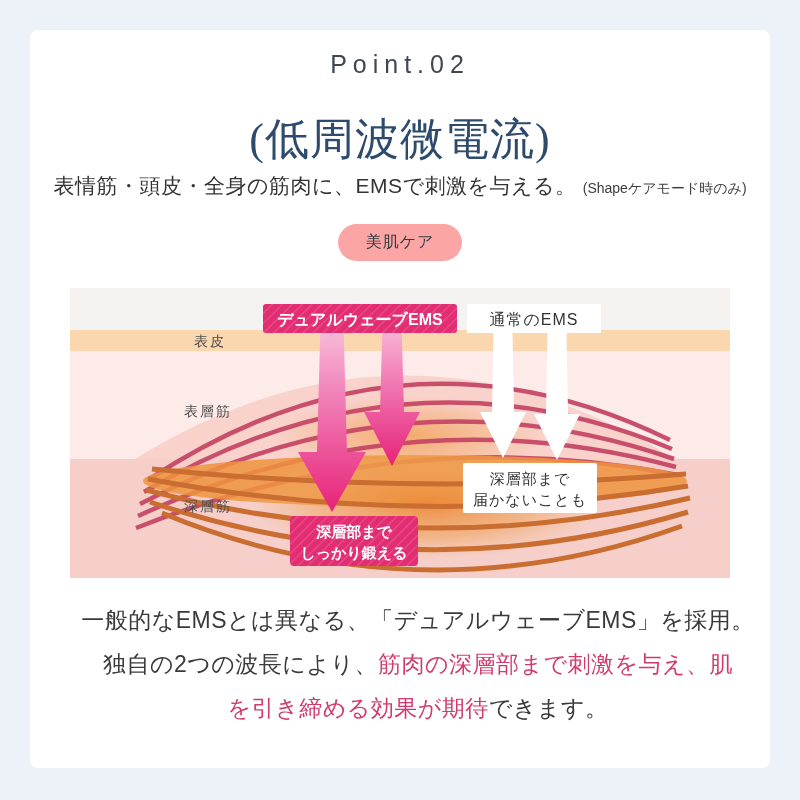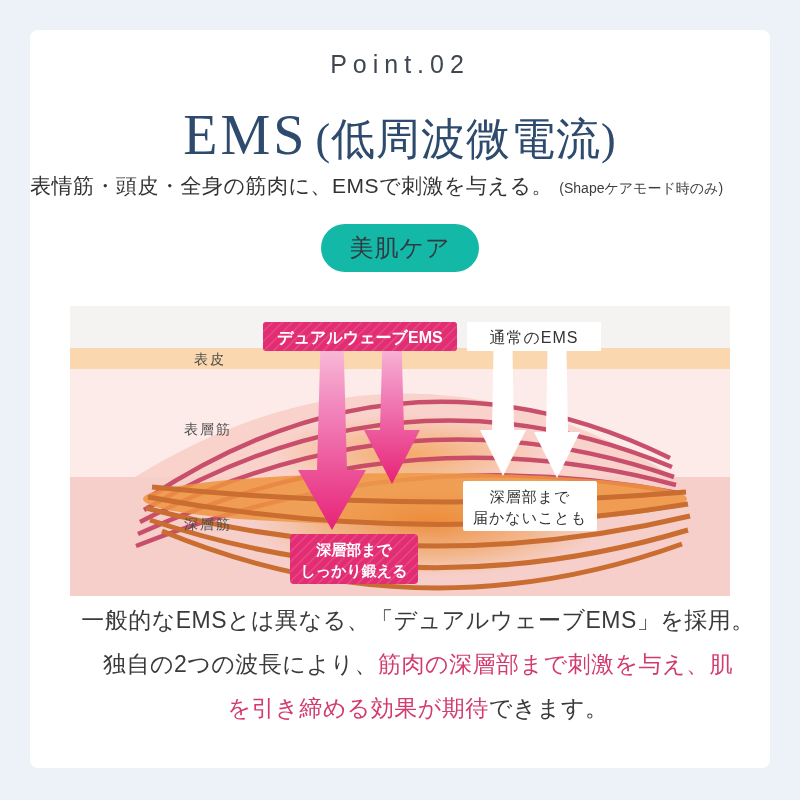--- a/index.html
+++ b/index.html
@@ -24,56 +24,55 @@
   .title{
     position:absolute;top:52px;left:0;width:100%;
     display:flex;justify-content:center;align-items:baseline;gap:8px;
     color:#2e4b6d;
     font-family:"Liberation Serif","DejaVu Serif",serif;
   }
   .title .main{font-size:56px;letter-spacing:3px;}
   .title .paren{font-size:44px;letter-spacing:1px;margin-top:28px;}
   .subtitle{
     position:absolute;top:142px;left:0;width:100%;
-    text-align:left;white-space:nowrap;
+    text-align:center;white-space:nowrap;
     font-size:21px;color:#333333;letter-spacing:0.5px;
   }
   .subtitle .note{font-size:14px;color:#3d3d3d;letter-spacing:0;}
   .badges{
     position:absolute;top:194px;left:0;width:100%;
     display:flex;justify-content:center;gap:16px;
   }
   .badge{
-    background:#14b8a6;color:#303a43;
-    font-size:24px;letter-spacing:1px;
+    background:#fca5a5;color:#303a43;
+    font-size:16px;letter-spacing:1px;
     padding:8px 28px;border-radius:999px;
   }
   .diagram{
-    position:absolute;left:40px;top:276px;
+    position:absolute;left:40px;top:258px;
     width:660px;height:290px;
   }
   .diagram svg{display:block;}
   .desc{
     position:absolute;left:48px;top:568px;width:680px;
     font-size:23px;line-height:44px;color:#3a3a3a;
     letter-spacing:0.5px;
   }
   .desc .row{white-space:nowrap;text-align:center;}
   .desc .hl{color:#d23b6f;font-weight:normal;}
   svg text{font-family:"Liberation Sans","DejaVu Sans",sans-serif;}
 </style>
 </head>
 <body>
 
 <div class="card">
 
   <div class="point-label">Point.02</div>
 
   <div class="title">
-    <span class="main">EMS</span>
     <span class="paren">(低周波微電流)</span>
   </div>
 
   <div class="subtitle">
     <span>表情筋・頭皮・全身の筋肉に、EMSで刺激を与える。</span>
     <span class="note">(Shapeケアモード時のみ)</span>
   </div>
 
   <div class="badges">
     <span class="badge">美肌ケア</span>

